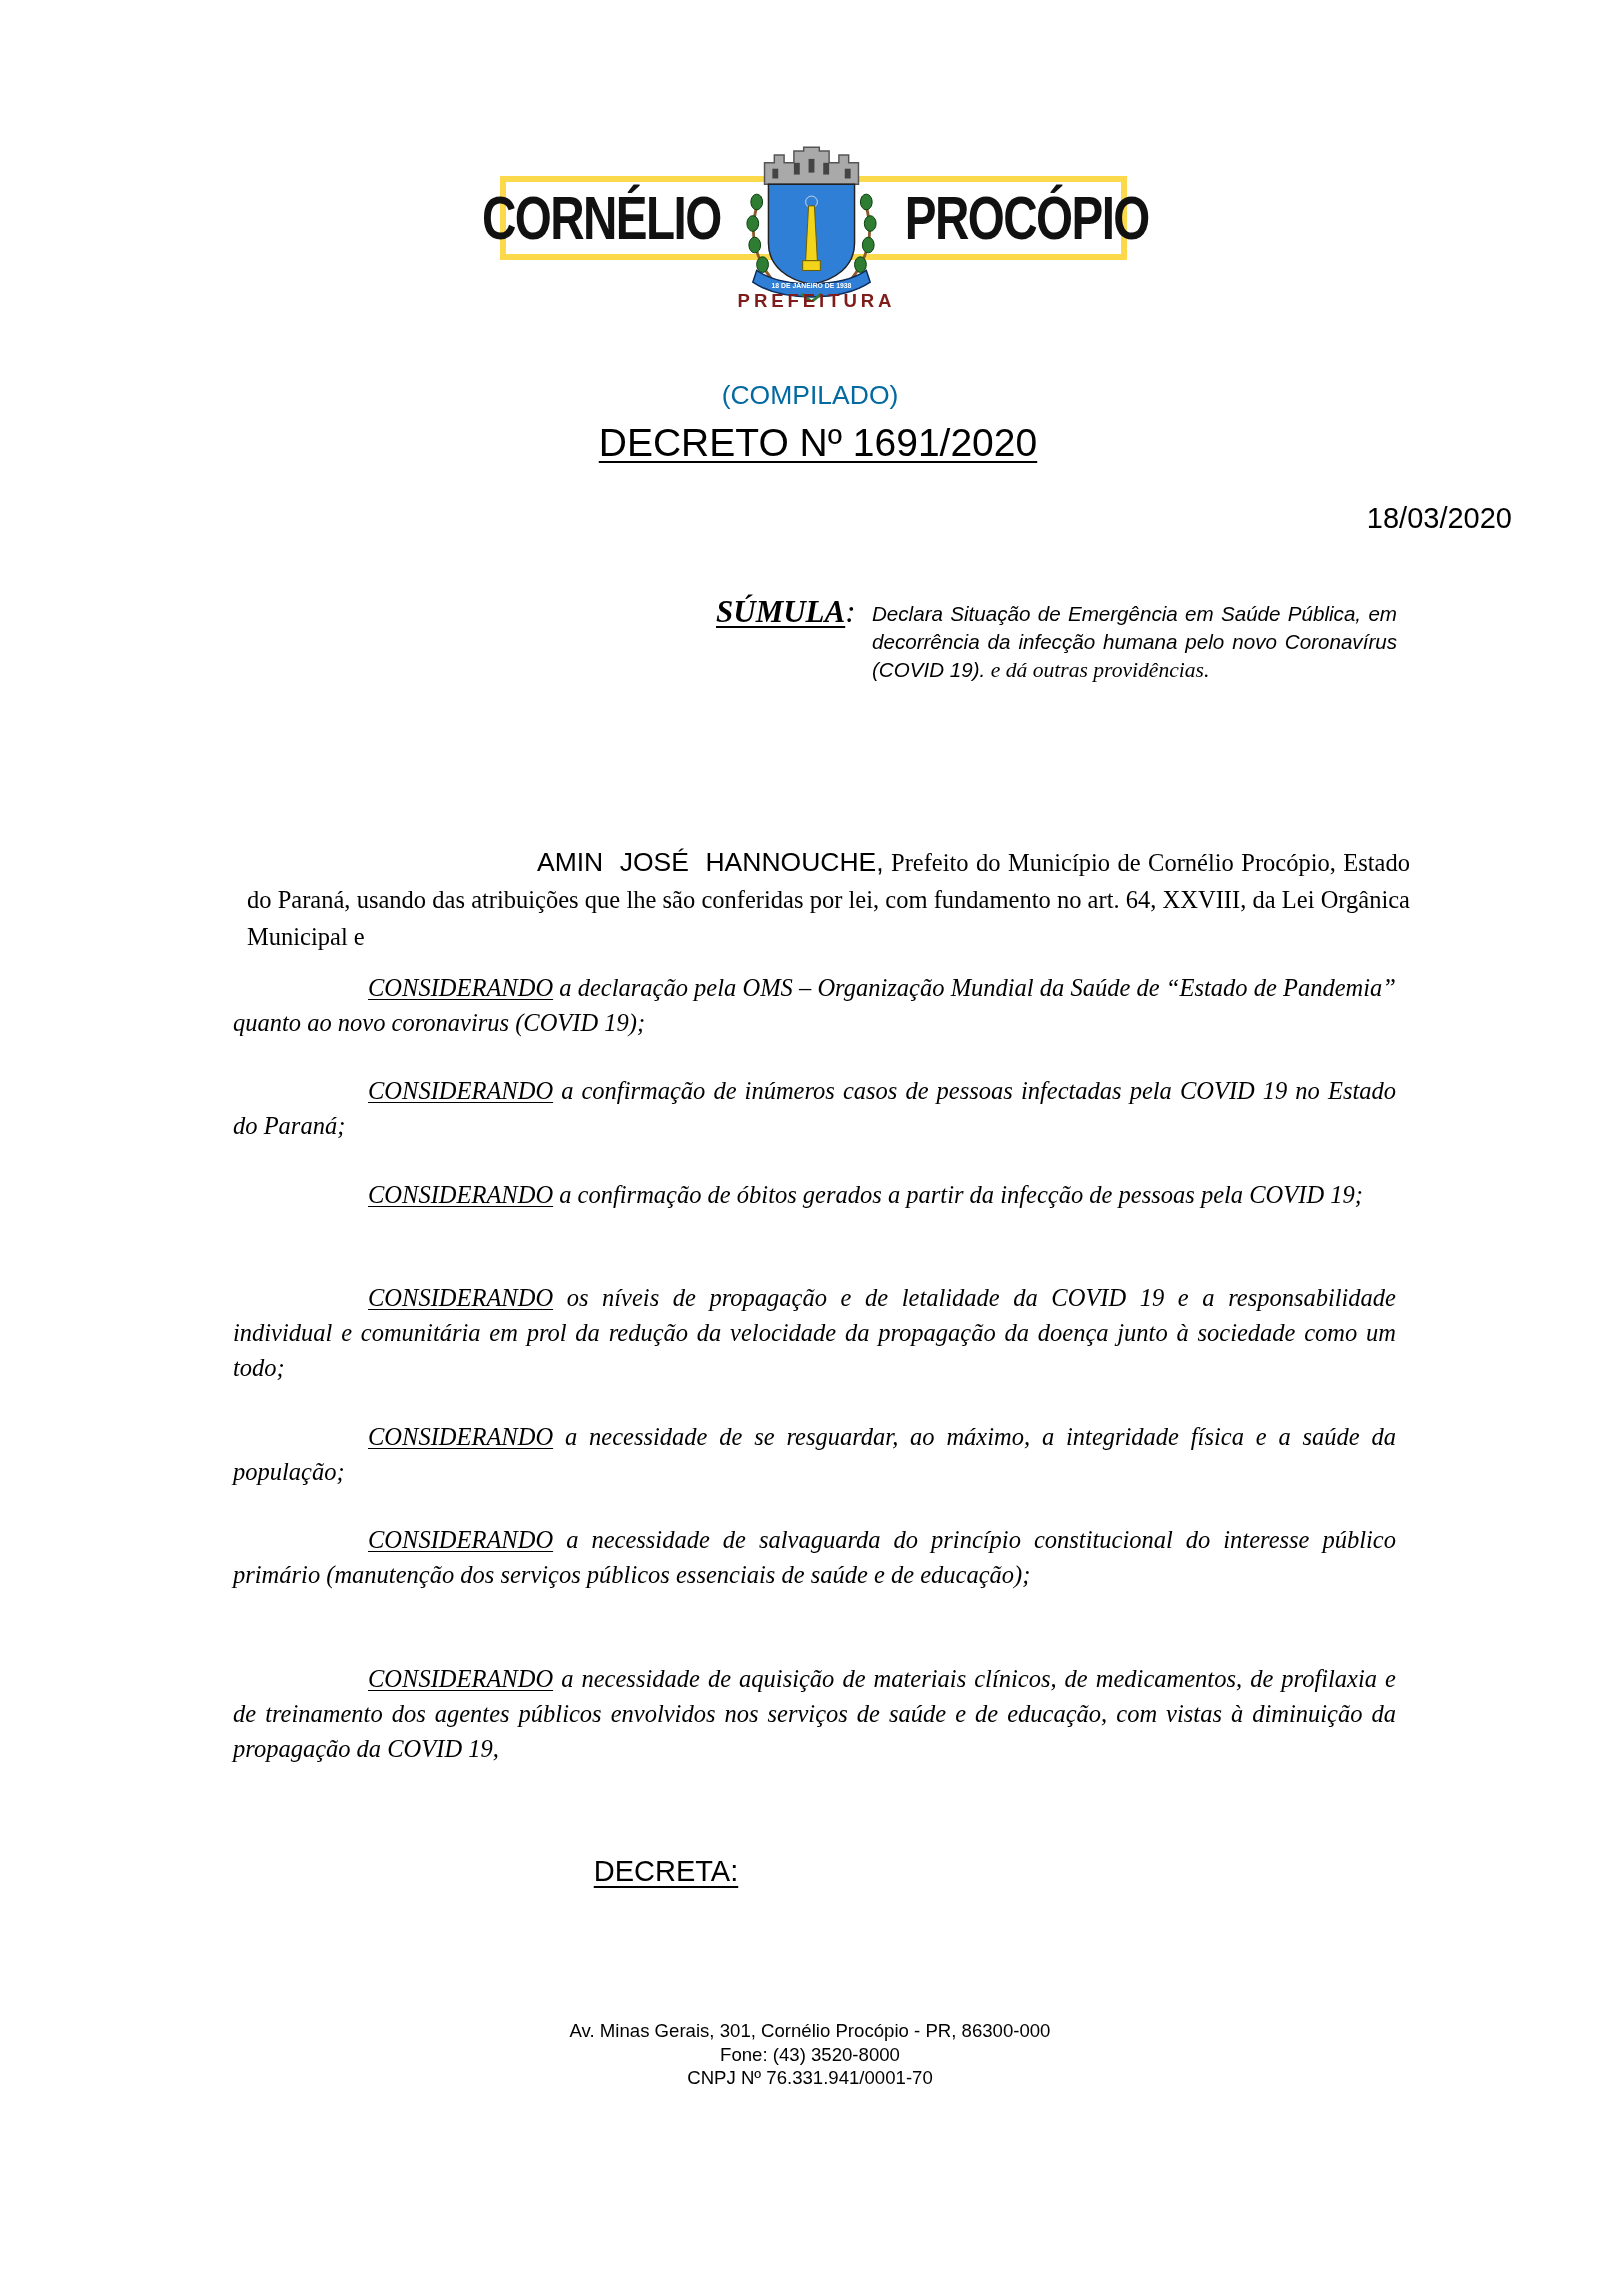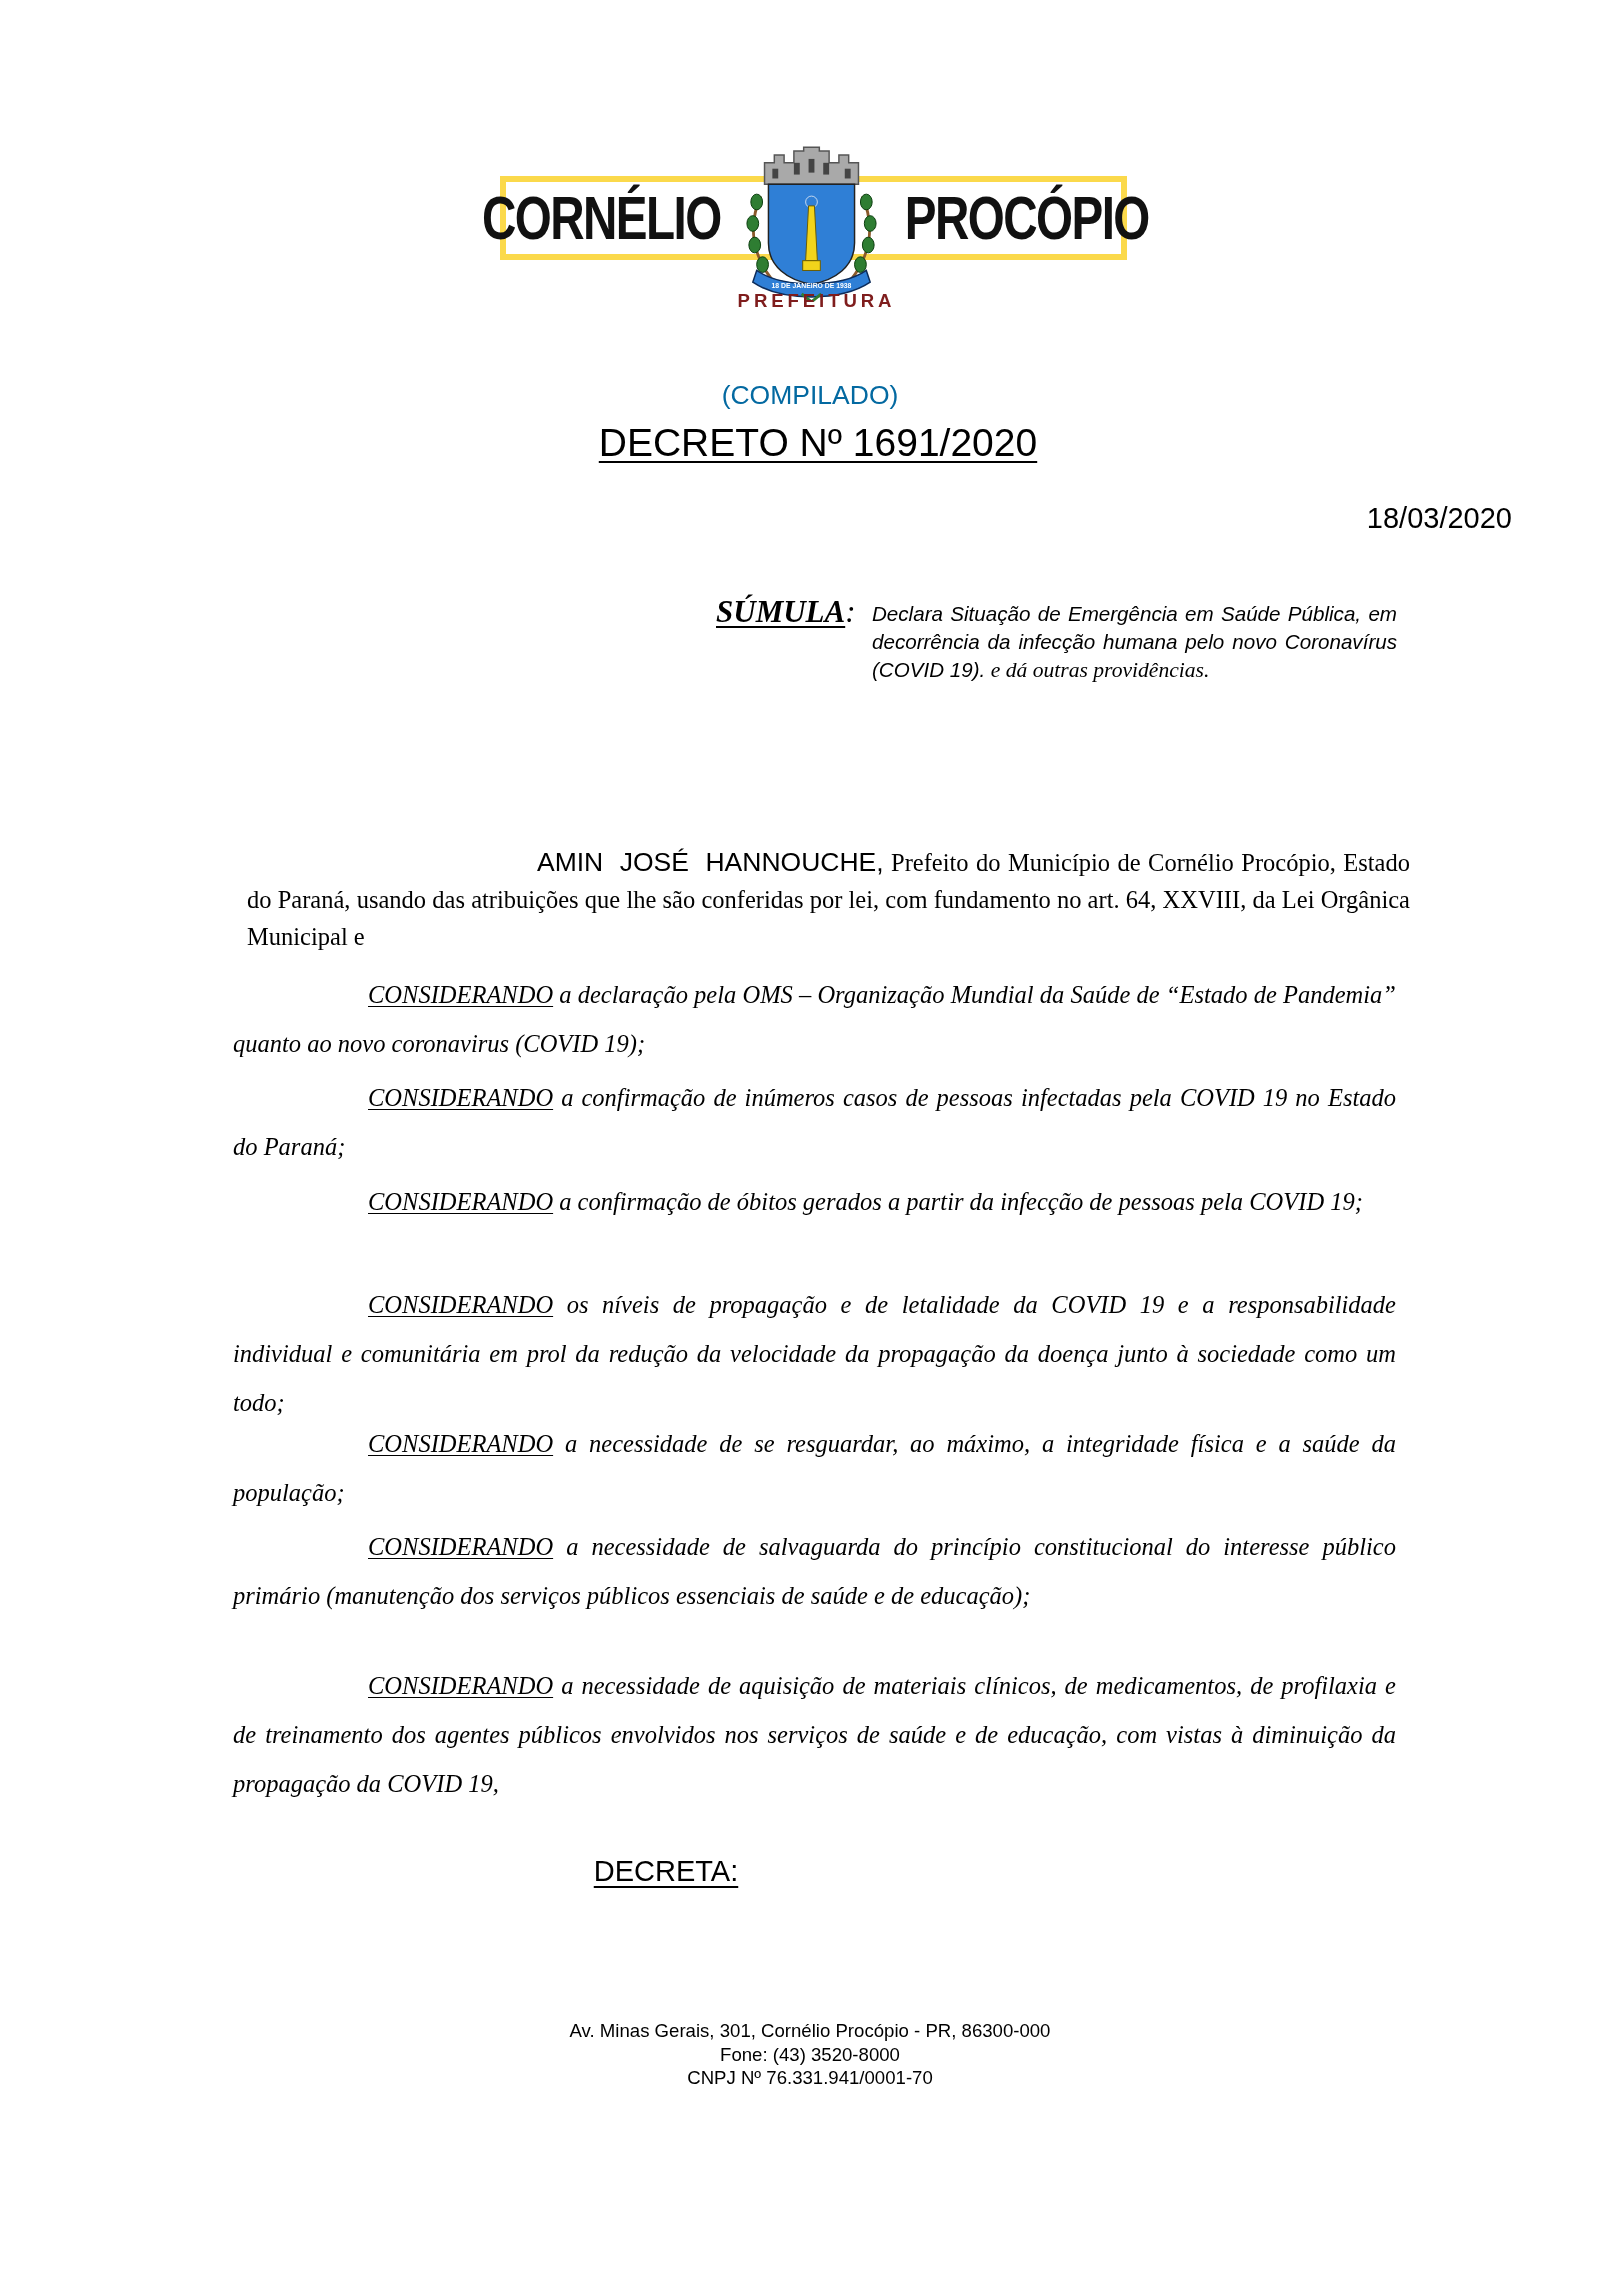--- a/index.html
+++ b/index.html
@@ -26,21 +26,21 @@
     .sumula-label u { text-decoration-thickness: 2px; text-underline-offset: 3.9px; }
     .sumula-colon { font-family: "Liberation Serif", serif; font-style: italic; font-weight: 400; }
     .sumula-text { left: 872px; top: 600px; width: 525px; font-family: "Liberation Sans", sans-serif; font-style: italic; font-size: 20.6px; line-height: 28px; text-align: justify; }
     .sumula-text .serif { font-family: "Liberation Serif", serif; font-size: 21.6px; }
 
     
     .intro { left: 247px; top: 804px; width: 1163px; font-family: "Liberation Serif", serif; font-size: 24.5px; line-height: 37px; text-align: justify; text-align-last: left; margin-top: 40px; }
     .intro .mayor { font-family: "Liberation Sans", sans-serif; font-size: 26.5px; word-spacing: 7.8px; }
     .intro .indent { display: inline-block; width: 290px; }
 
-    .cons { left: 233px; width: 1163px; font-family: "Liberation Serif", serif; font-style: italic; font-size: 24.5px; line-height: 49px; text-align: justify; }
+    .cons { left: 233px; width: 1163px; font-family: "Liberation Serif", serif; font-style: italic; font-size: 24.5px; line-height: 35px; text-align: justify; }
     .cons .indent { display: inline-block; width: 135px; }
     .cons u { text-decoration-thickness: 1px; text-underline-offset: 2.9px; }
 
     .decreta { left: 0; width: 1332px; top: 1855px; text-align: center; font-family: "Liberation Sans", sans-serif; font-size: 29px; }
     .decreta span { text-decoration: underline; text-decoration-thickness: 2px; text-underline-offset: 4.9px; }
 
     
     .footer { left: 0; width: 1620px; top: 2019px; text-align: center; font-family: "Liberation Sans", sans-serif; font-size: 18.6px; line-height: 23.5px; }
     .footer .link { color: #0000ff; }
   </style>

